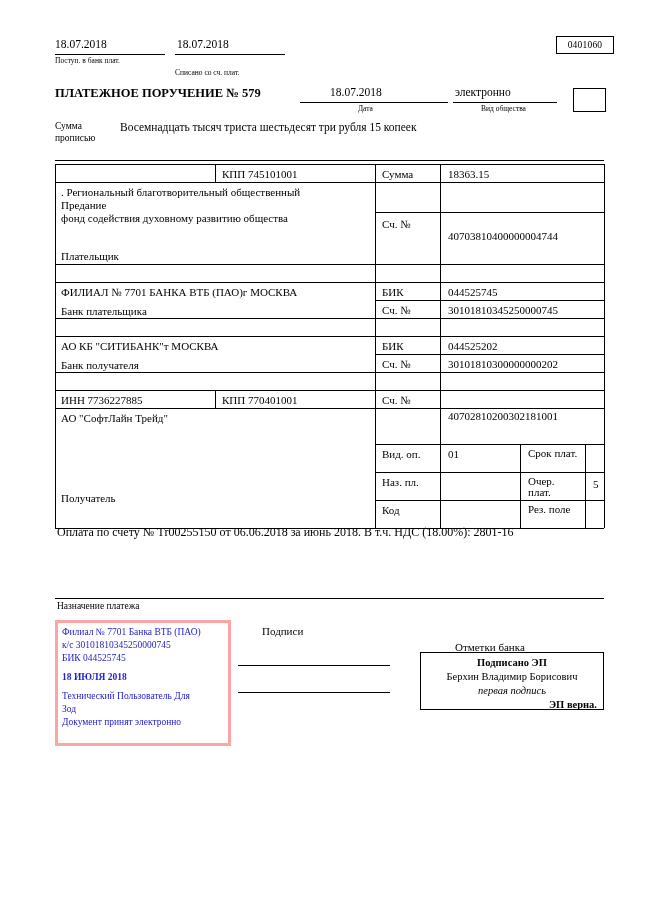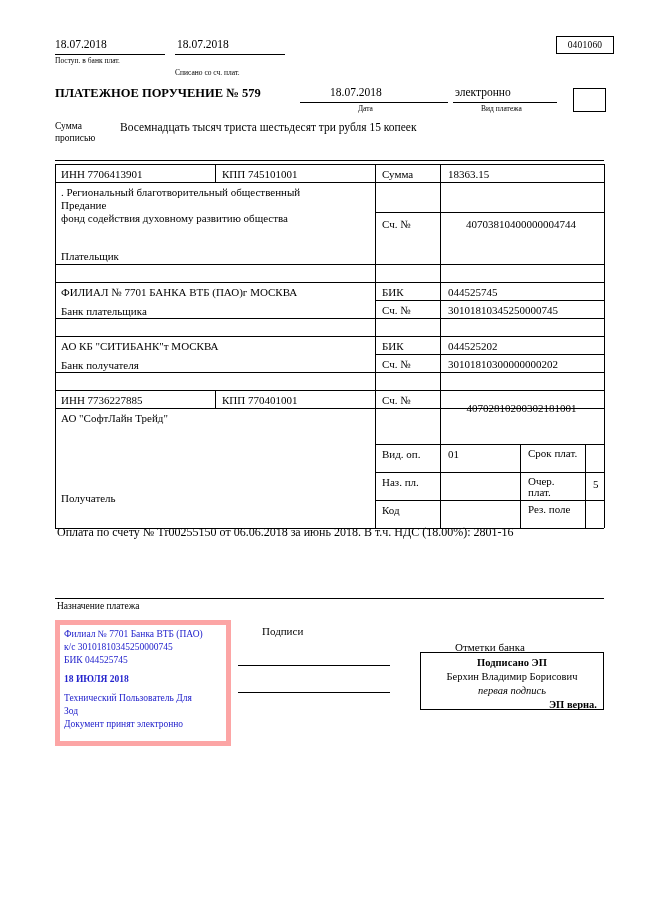--- a/index.html
+++ b/index.html
@@ -193,21 +193,21 @@
     font-size: 9.5px;
   }
 
   
   .stamp {
     position: absolute;
     left: 55px;
     top: 620px;
     width: 176px;
     height: 126px;
-    border: 5px solid #fca5a5;
+    border: 3px solid #fca5a5;
     color: #2222cc;
     font-size: 9.5px;
     line-height: 13px;
     padding: 3px 4px;
     box-sizing: border-box;
   }
   .stamp .b { font-weight: bold; }
   .stamp .sp { height: 6px; }
 
   .signs-cap {
@@ -270,21 +270,21 @@
   </div>
 
   <div class="code-box">0401060</div>
 
   <div class="title">ПЛАТЕЖНОЕ ПОРУЧЕНИЕ № 579</div>
   <div class="doc-date">18.07.2018</div>
   <div class="doc-date-line"></div>
   <div class="doc-date-cap">Дата</div>
   <div class="pay-kind">электронно</div>
   <div class="pay-kind-line"></div>
-  <div class="pay-kind-cap">Вид платежа</div>
+  <div class="pay-kind-cap">Вид общества</div>
   <div class="pay-kind-box"></div>
 
   <div class="sum-label">
     <div>Сумма</div>
     <div>прописью</div>
   </div>
   <div class="sum-words">Восемнадцать тысяч триста шестьдесят три рубля 15 копеек</div>
   <div class="sum-words-line"></div>
 
   <div class="grid">
@@ -310,38 +310,34 @@
     <div class="vline" style="left:0;   top:0;   height:364px;"></div>
     <div class="vline" style="left:549px; top:0;  height:364px;"></div>
     <div class="vline" style="left:320px; top:0;  height:364px;"></div>
     <div class="vline" style="left:160px; top:0;  height:18px;"></div>
     <div class="vline" style="left:160px; top:226px; height:18px;"></div>
     <div class="vline" style="left:385px; top:0;  height:280px;"></div>
     <div class="vline" style="left:385px; top:280px; height:84px;"></div>
     <div class="vline" style="left:465px; top:280px; height:84px;"></div>
     <div class="vline" style="left:530px; top:280px; height:84px;"></div>
 
-    <div class="cell" style="left:2px; top:2px; width:156px;">
-      <span>ИНН</span>
-      <span>7706413901</span>
-    </div>
     <div class="cell" style="left:163px; top:2px; width:150px;">
       <span>КПП</span>
       <span>745101001</span>
     </div>
     <div class="cell" style="left:323px; top:2px; width:60px;">Сумма</div>
     <div class="cell" style="left:389px; top:2px; width:155px;">18363.15</div>
 
     <div class="cell" style="left:2px; top:20px; width:315px;">
       <div>. Региональный благотворительный общественный</div>
       <div>Предание</div>
       <div>фонд содействия духовному развитию общества</div>
     </div>
     <div class="cell" style="left:323px; top:52px; width:60px;">Сч. №</div>
-    <div class="cell" style="left:389px; top:52px; width:155px;margin-left:18px;">40703810400000004744</div>
+    <div class="cell" style="left:389px; top:64px; width:155px;">40703810400000004744</div>
     <div class="cell small-cap" style="left:2px; top:84px; width:200px;">Плательщик</div>
 
     <div class="cell" style="left:2px; top:120px; width:315px;">ФИЛИАЛ № 7701 БАНКА ВТБ (ПАО)г МОСКВА</div>
     <div class="cell" style="left:323px; top:120px; width:60px;">БИК</div>
     <div class="cell" style="left:389px; top:120px; width:155px;">044525745</div>
     <div class="cell" style="left:323px; top:138px; width:60px;">Сч. №</div>
     <div class="cell" style="left:389px; top:138px; width:155px;">30101810345250000745</div>
     <div class="cell small-cap" style="left:2px; top:139px; width:200px;">Банк плательщика</div>
 
     <div class="cell" style="left:2px; top:174px; width:315px;">АО КБ "СИТИБАНК"т МОСКВА</div>
@@ -353,21 +349,21 @@
 
     <div class="cell" style="left:2px; top:228px; width:156px;">
       <span>ИНН</span>
       <span>7736227885</span>
     </div>
     <div class="cell" style="left:163px; top:228px; width:150px;">
       <span>КПП</span>
       <span>770401001</span>
     </div>
     <div class="cell" style="left:323px; top:228px; width:60px;">Сч. №</div>
-    <div class="cell" style="left:389px; top:236px; width:155px;text-align:center;">40702810200302181001</div>
+    <div class="cell" style="left:389px; top:244px; width:155px;">40702810200302181001</div>
     <div class="cell" style="left:2px; top:246px; width:315px;">АО "СофтЛайн Трейд"</div>
     <div class="cell small-cap" style="left:2px; top:326px; width:200px;">Получатель</div>
 
     <div class="cell" style="left:323px; top:282px; width:60px;">Вид. оп.</div>
     <div class="cell" style="left:389px; top:282px; width:72px;">01</div>
     <div class="cell small-cap" style="left:469px; top:282px; width:58px; line-height:11px;">
       <span>Срок плат.</span>
     </div>
     <div class="cell" style="left:533px; top:282px; width:14px;"></div>
 

